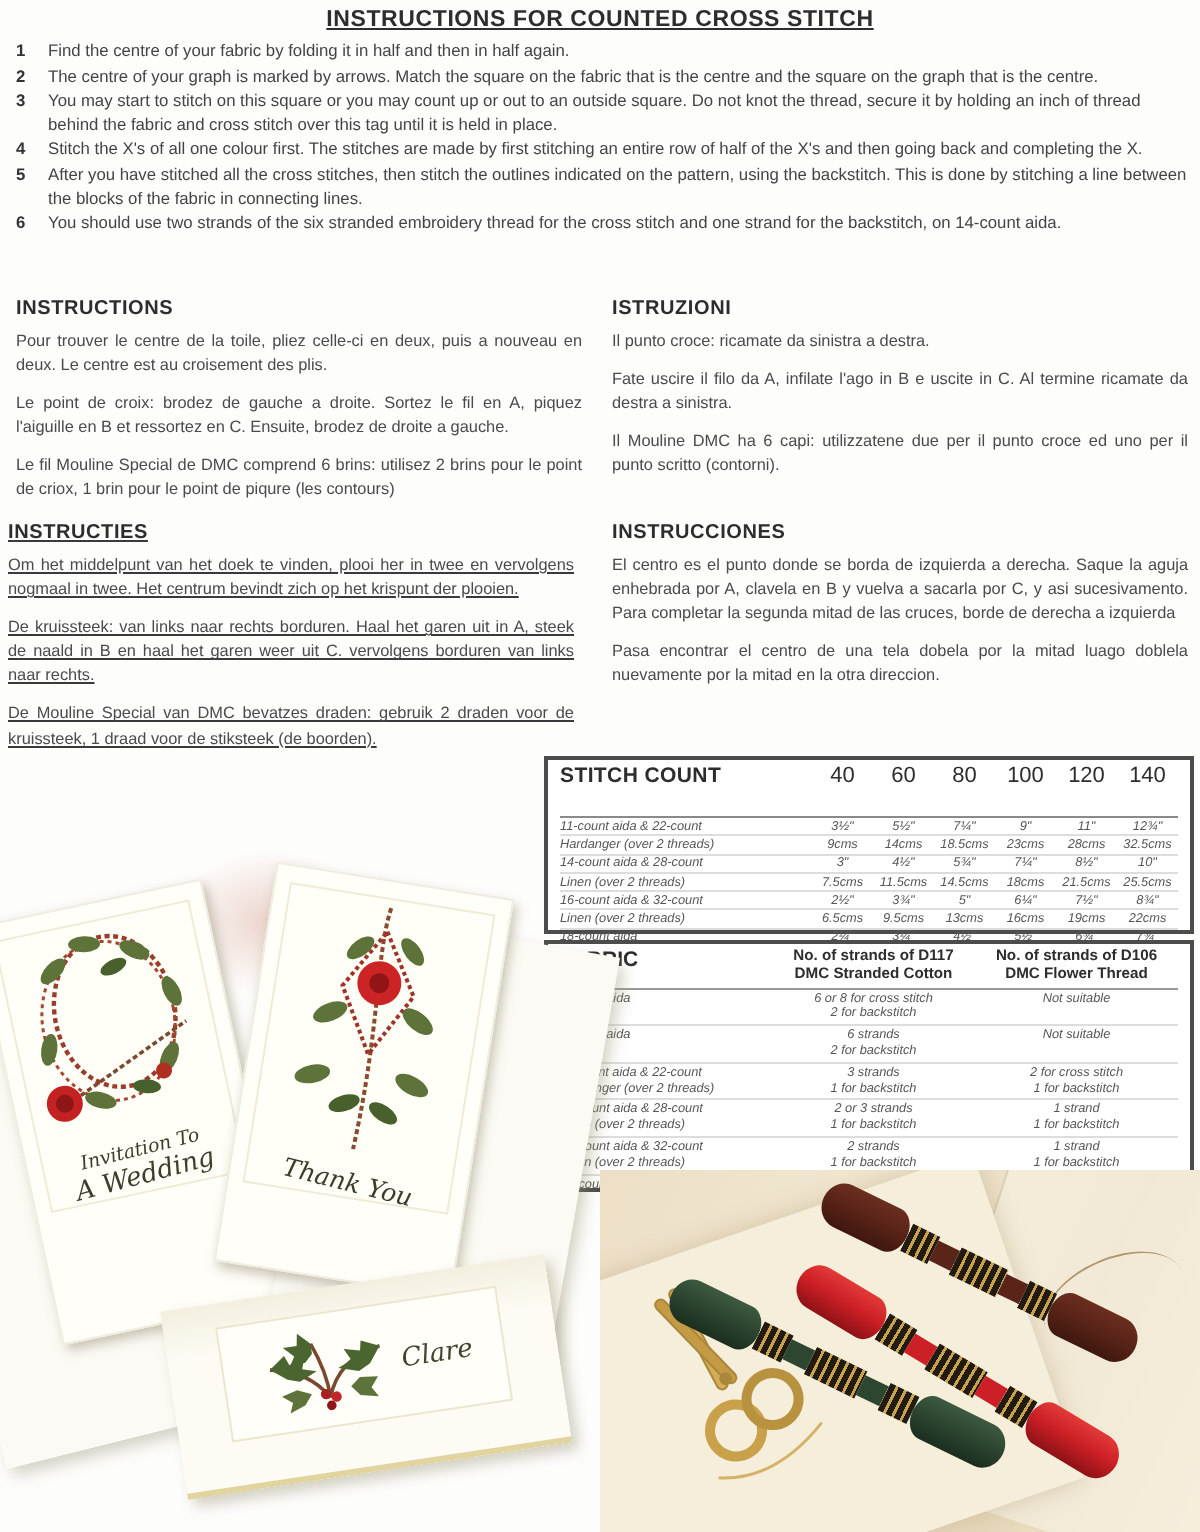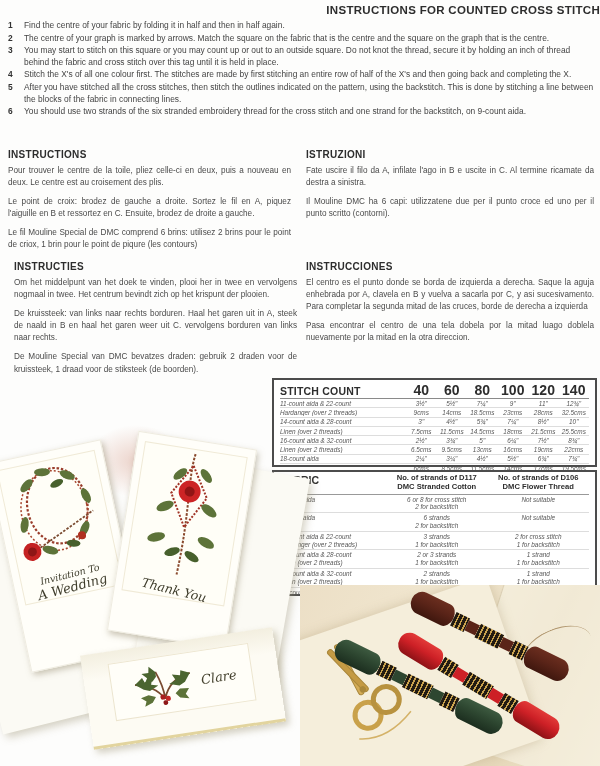--- a/index.html
+++ b/index.html
@@ -3,43 +3,43 @@
 <meta charset="utf-8">
 <style>
   html,body { margin:0; padding:0; }
   body {
     width:600px; height:766px; position:relative; overflow:hidden;
     background:#fdfdfc; color:#3a3a3a;
     font-family:"Liberation Sans", sans-serif;
   }
   
   .page-title {
-    position:absolute; top:4px; left:0; width:100%; text-align:right;
-    font-size:11.5px; font-weight:bold; letter-spacing:.3px; color:#2d2d2d;
+    position:absolute; top:4px; left:0; width:100%; text-align:center;
+    font-size:11.5px; font-weight:bold; letter-spacing:.3px; color:#2d2d2d;text-decoration:underline;
   }
   .steps { position:absolute; top:20px; left:8px; width:588px; }
   .step { display:flex; margin-bottom:1px; font-size:8.4px; line-height:11.6px; color:#444; }
   .step-num { width:16px; font-weight:bold; flex-shrink:0; color:#333; }
   .step-text { flex:1; padding-right:2px; }
   
   .lang { position:absolute; }
   .lang h3 { margin:0 0 5px; text-align:left; font-size:10px; color:#2d2d2d; letter-spacing:.3px; }
   .lang p { margin:0 0 7px; font-size:8.2px; line-height:12.1px; text-align:justify; color:#4a4a4a; }
   .lang-fr { left:8px;   top:149px; width:283px; }
   .lang-it { left:306px; top:149px; width:288px; }
-  .lang-nl { left:14px;   top:261px; width:283px; }
+  .lang-nl { left:4px;   top:261px; width:283px;text-decoration:underline; }
   .lang-es { left:306px; top:261px; width:288px; }
   
   .sc-table {
     position:absolute; left:272px; top:378px; width:325px; height:89px;
     border:2px solid #4c4c4c; background:#fff; box-sizing:border-box; padding:2px 6px 0;
   }
-  .sc-head { display:flex; align-items:baseline; border-bottom:1px solid #8a8a8a; padding-bottom:0; }
+  .sc-head { display:flex; align-items:baseline; border-bottom:1px solid #8a8a8a; padding-bottom:14px; }
   .sc-title { width:126px; font-size:10.5px; font-weight:bold; letter-spacing:.2px; color:#2d2d2d; }
-  .sc-col { flex:1; text-align:center; font-size:14px; font-weight:bold; color:#2d2d2d; }
+  .sc-col { flex:1; text-align:center; font-size:11px; font-weight:normal; color:#2d2d2d; }
   .sc-row { display:flex; align-items:center; height:8.3px; border-bottom:1px solid #ddd; font-style:italic; color:#565656; }
   .sc-row.last { border-bottom:none; }
   .sc-label { width:126px; font-size:6.4px; white-space:nowrap; overflow:hidden; }
   .sc-val { flex:1; text-align:center; font-size:6.4px; white-space:nowrap; }
   
   .fb-table {
     position:absolute; left:272px; top:470px; width:325px; height:126px;
     border:2px solid #4c4c4c; background:#fff; box-sizing:border-box; padding:2px 6px 0;
   }
   .fb-head { display:flex; border-bottom:1px solid #999; padding-bottom:2px; }
@@ -112,33 +112,34 @@
   <div class="step">
     <span class="step-num">4</span>
     <span class="step-text">Stitch the X's of all one colour first.  The stitches are made by first stitching an entire row of half of the X's and then going back and completing the X.</span>
   </div>
   <div class="step">
     <span class="step-num">5</span>
     <span class="step-text">After you have stitched all the cross stitches, then stitch the outlines indicated on the pattern, using the backstitch.  This is done by stitching a line between the blocks of the fabric in connecting lines.</span>
   </div>
   <div class="step">
     <span class="step-num">6</span>
-    <span class="step-text">You should use two strands of the six stranded embroidery thread for the cross stitch and one strand for the backstitch, on 9-count aida.</span>
+    <span class="step-text">You should use two strands of the six stranded embroidery thread for the cross stitch and one strand for the backstitch, on 14-count aida.</span>
   </div>
 </div>
 
 <div class="lang lang-fr">
   <h3>INSTRUCTIONS</h3>
   <p>Pour trouver le centre de la toile, pliez celle-ci en deux, puis a nouveau en deux.  Le centre est au croisement des plis.</p>
   <p>Le point de croix: brodez de gauche a droite.  Sortez le fil en A, piquez l'aiguille en B et ressortez en C.  Ensuite, brodez de droite a gauche.</p>
   <p>Le fil Mouline Special de DMC comprend 6 brins: utilisez 2 brins pour le point de criox, 1 brin pour le point de piqure (les contours)</p>
 </div>
 
 <div class="lang lang-it">
   <h3>ISTRUZIONI</h3>
+  <p>Il punto croce: ricamate da sinistra a destra.</p>
   <p>Fate uscire il filo da A, infilate l'ago in B e uscite in C.  Al termine ricamate da destra a sinistra.</p>
   <p>Il Mouline DMC ha 6 capi: utilizzatene due per il punto croce ed uno per il punto scritto (contorni).</p>
 </div>
 
 <div class="lang lang-nl">
   <h3>INSTRUCTIES</h3>
   <p>Om het middelpunt van het doek te vinden, plooi her in twee en vervolgens nogmaal in twee.  Het centrum bevindt zich op het krispunt der plooien.</p>
   <p>De kruissteek: van links naar rechts borduren.  Haal het garen uit in A, steek de naald in B en haal het garen weer uit C.  vervolgens borduren van links naar rechts.</p>
   <p>De Mouline Special van DMC bevatzes draden: gebruik 2 draden voor de kruissteek, 1 draad voor de stiksteek (de boorden).</p>
 </div>

